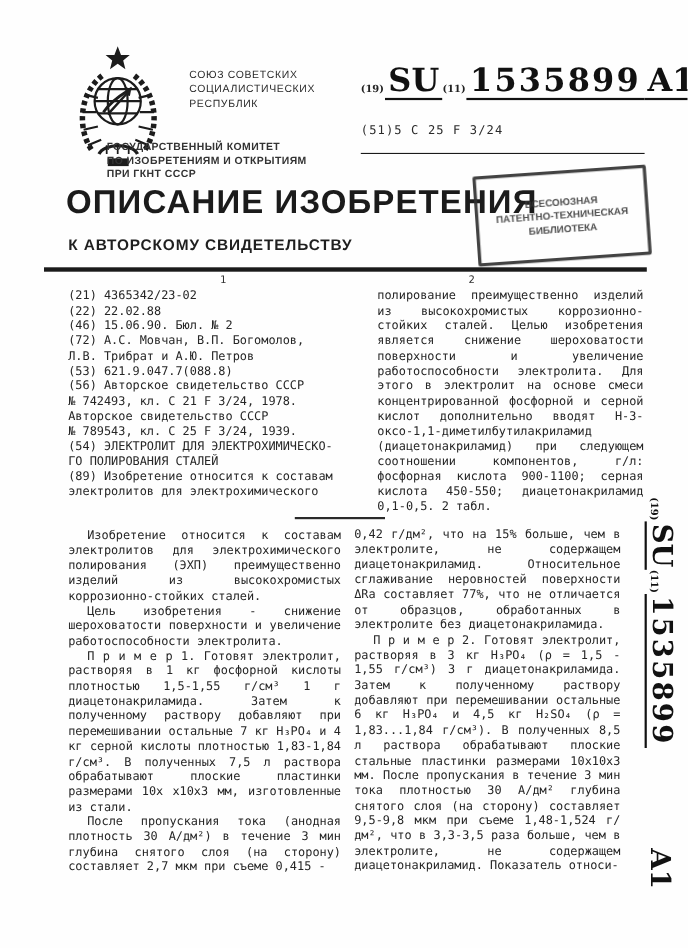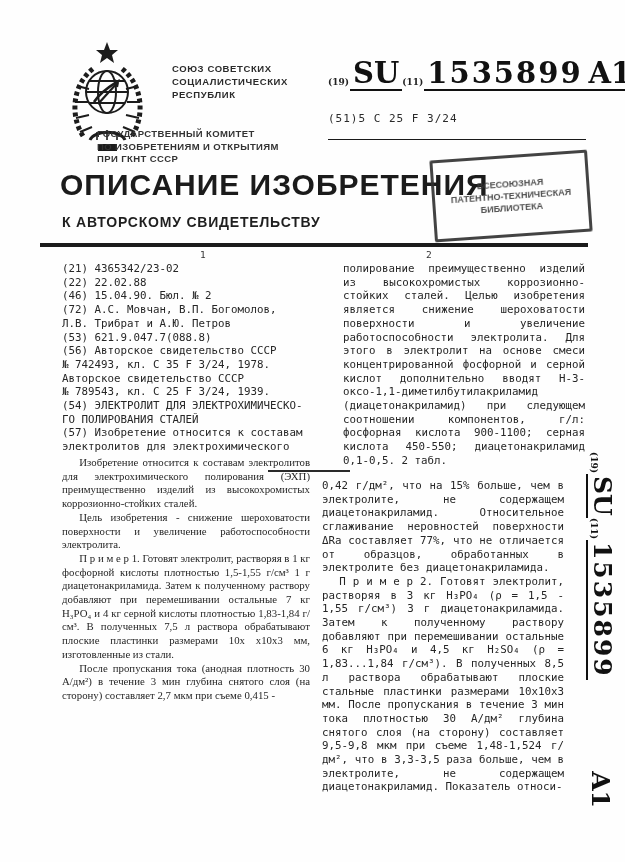--- a/index.html
+++ b/index.html
@@ -8,21 +8,21 @@
     font-family:"DejaVu Sans Mono", monospace;color:#202020;
     overflow:hidden;
   }
   .abs{position:absolute;}
   .sans{font-family:"Liberation Sans", sans-serif;}
   .serif{font-family:"DejaVu Serif", serif;}
   .mono{font-family:"DejaVu Sans Mono", monospace;}
 
   
   #emblem{left:60px;top:40px;width:95px;height:118px;}
-  #country{left:172px;top:62px;font-size:9.5px;font-weight:bold;line-height:13px;letter-spacing:.6px;color:#2b2b2b;}
+  #country{left:172px;top:62px;font-size:9.5px;font-weight:normal;line-height:13px;letter-spacing:.6px;color:#2b2b2b;}
   #docnum{left:328px;top:58px;width:258px;display:flex;align-items:flex-end;}
   #docnum .sup{font-size:9px;font-weight:bold;padding:0 1px 4px 0;color:#222;}
   #docnum .big{font-size:29px;font-weight:bold;line-height:30px;border-bottom:2.5px solid #111;padding:0 3px 1px 3px;color:#111;}
   #docnum .num{letter-spacing:2px;}
   #docnum .kind{margin-left:auto;border-bottom:2.5px solid #111;}
   #ipc{left:328px;top:112px;width:258px;font-size:11px;letter-spacing:1px;border-bottom:1.6px solid #1a1a1a;padding-bottom:14px;color:#2a2a2a;}
   #committee{left:62px;top:128px;font-size:9.5px;font-weight:bold;line-height:12.5px;letter-spacing:.4px;color:#333;margin-left:35px;}
   #desc-title{left:60px;top:168px;font-size:30px;font-weight:bold;letter-spacing:1px;color:#1b1b1b;}
   #desc-sub{left:62px;top:214px;font-size:14px;font-weight:bold;letter-spacing:.8px;color:#1f1f1f;}
   #stamp{left:432px;top:155px;width:152px;height:76px;transform:rotate(-4deg);
@@ -33,21 +33,21 @@
 
   
   .colnum{font-size:9.5px;color:#333;}
   #colnum1{left:200px;top:249px;}
   #colnum2{left:426px;top:249px;}
   .txt{font-size:10.8px;line-height:13.7px;color:#262626;}
   #biblio{left:62px;top:262px;width:248px;}
   #biblio .entry{white-space:pre-line;margin:0;}
   #abstract{left:322px;top:262px;width:242px;text-align:justify;margin-left:21px;}
   #mid-divider{left:268px;top:470px;width:82px;height:1.6px;background:#2a2a2a;}
-  #body-left{left:62px;top:456px;width:248px;text-align:justify;font-family:Liberation Serif, serif;}
+  #body-left{left:62px;top:480px;width:248px;text-align:justify;}
   #body-right{left:322px;top:479px;width:242px;text-align:justify;}
   .para{margin:0;}
   .para.indent{text-indent:1.6em;}
 
   
   #sidebar{left:616px;top:452px;width:358px;transform:rotate(90deg);transform-origin:top left;
     display:flex;align-items:flex-end;font-family:"DejaVu Serif", serif;color:#111;}
   #sidebar .sup{font-size:9px;font-weight:bold;padding:0 1px 3px 0;}
   #sidebar .big{font-size:25px;font-weight:bold;line-height:27px;border-bottom:2.5px solid #111;padding:0 2px 1px 2px;}
   #sidebar .num{letter-spacing:2px;}
@@ -108,31 +108,31 @@
 </div>
 
 <div class="abs" id="rule-top"></div>
 
 <div class="abs colnum" id="colnum1">1</div>
 <div class="abs colnum" id="colnum2">2</div>
 
 <div class="abs txt" id="biblio">
   <p class="entry">(21) 4365342/23-02</p>
   <p class="entry">(22) 22.02.88</p>
-  <p class="entry">(46) 15.04.90. Бюл. № 2</p>
+  <p class="entry">(46) 15.06.90. Бюл. № 2</p>
   <p class="entry">(72) А.С. Мовчан, В.П. Богомолов,
 Л.В. Трибрат и А.Ю. Петров</p>
   <p class="entry">(53) 621.9.047.7(088.8)</p>
   <p class="entry">(56) Авторское свидетельство СССР
-№ 742493, кл. C 35 F 3/24, 1978.</p>
+№ 742493, кл. C 21 F 3/24, 1978.</p>
   <p class="entry">   Авторское свидетельство СССР
 № 789543, кл. C 25 F 3/24, 1939.</p>
   <p class="entry">(54) ЭЛЕКТРОЛИТ ДЛЯ ЭЛЕКТРОХИМИЧЕСКО-
 ГО ПОЛИРОВАНИЯ СТАЛЕЙ</p>
-  <p class="entry">(57) Изобретение относится к составам
+  <p class="entry">(89) Изобретение относится к составам
 электролитов для электрохимического</p>
 </div>
 
 <div class="abs txt" id="abstract">полирование преимущественно изделий из высокохромистых коррозионно-стойких сталей. Целью изобретения является снижение шероховатости поверхности и увеличение работоспособности электролита. Для этого в электролит на основе смеси концентрированной фосфорной и серной кислот дополнительно вводят Н-3-оксо-1,1-диметилбутилакриламид (диацетонакриламид) при следующем соотношении компонентов, г/л: фосфорная кислота 900-1100; серная кислота 450-550; диацетонакриламид 0,1-0,5. 2 табл.</div>
 
 <div class="abs" id="mid-divider"></div>
 
 <div class="abs txt" id="body-left">
   <p class="para indent">Изобретение относится к составам электролитов для электрохимического полирования (ЭХП) преимущественно изделий из высокохромистых коррозионно-стойких сталей.</p>
   <p class="para indent">Цель изобретения - снижение шероховатости поверхности и увеличение работоспособности электролита.</p>

